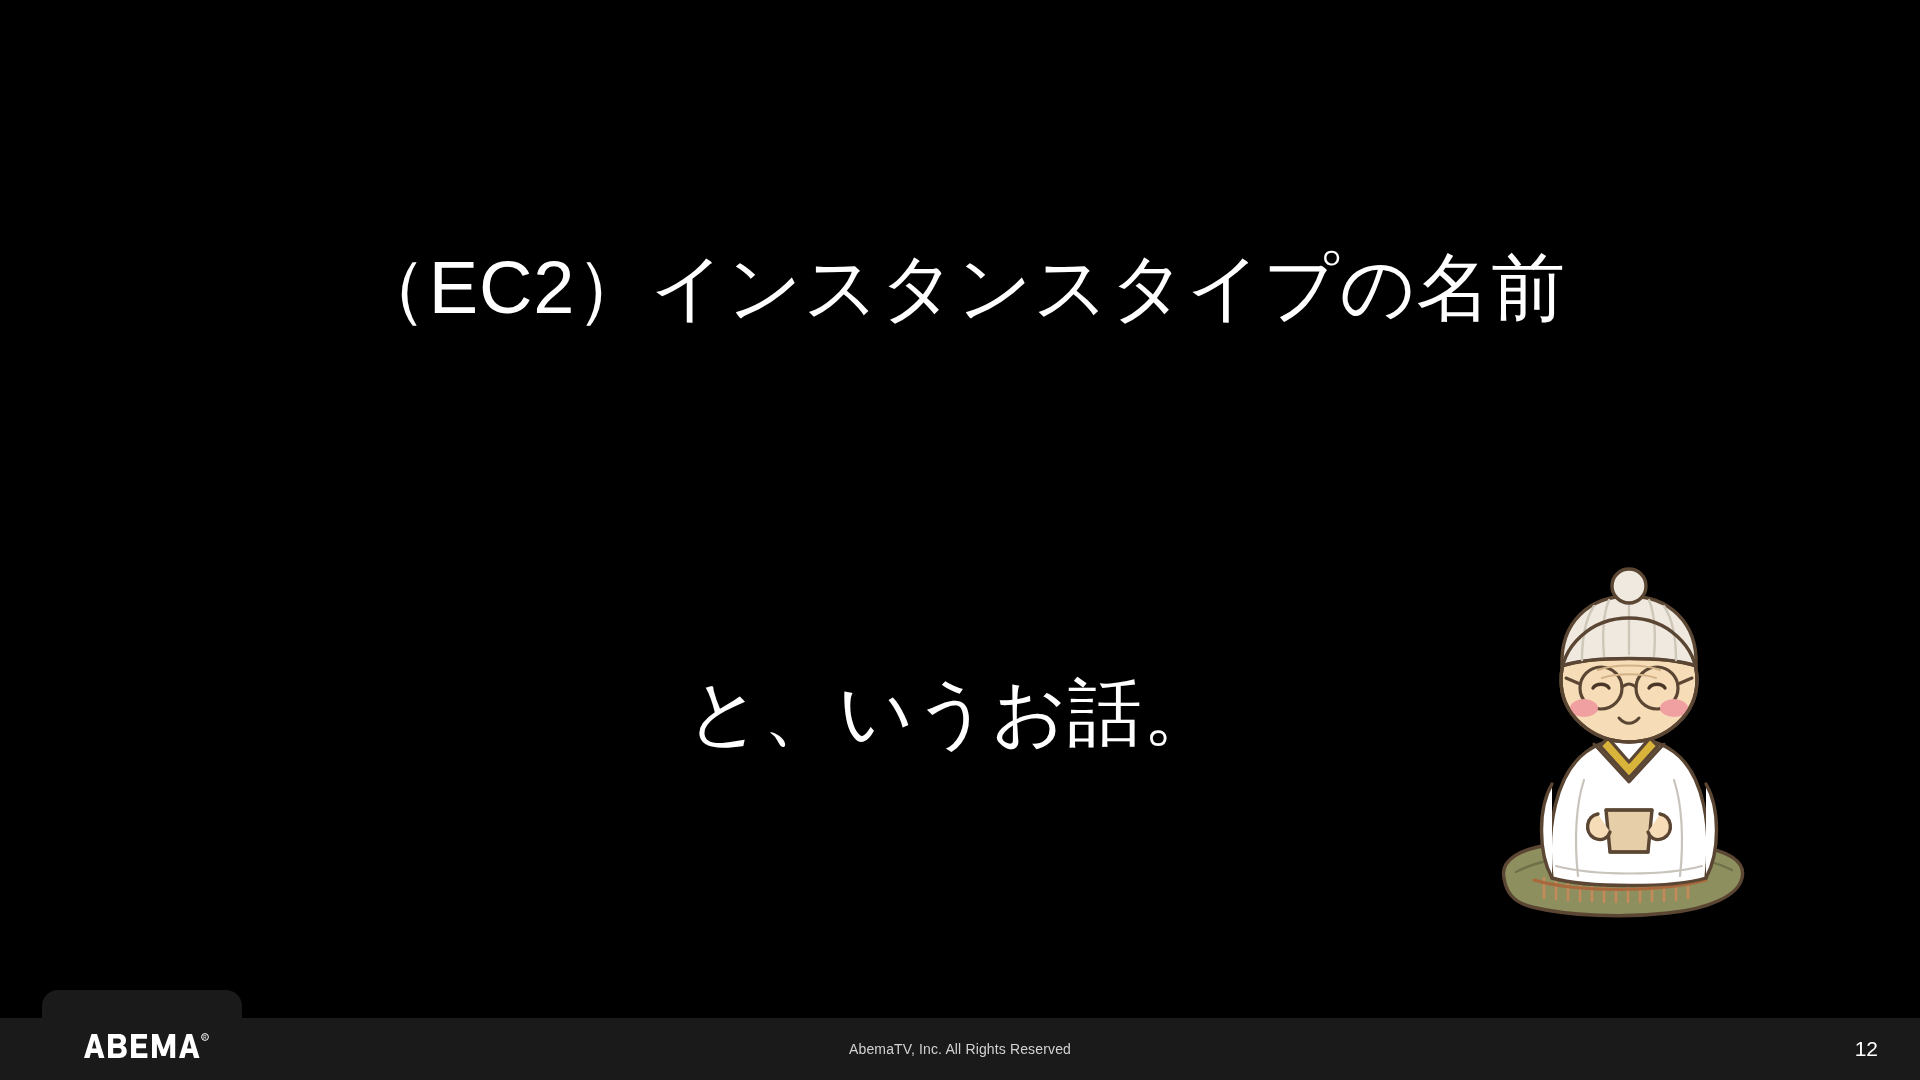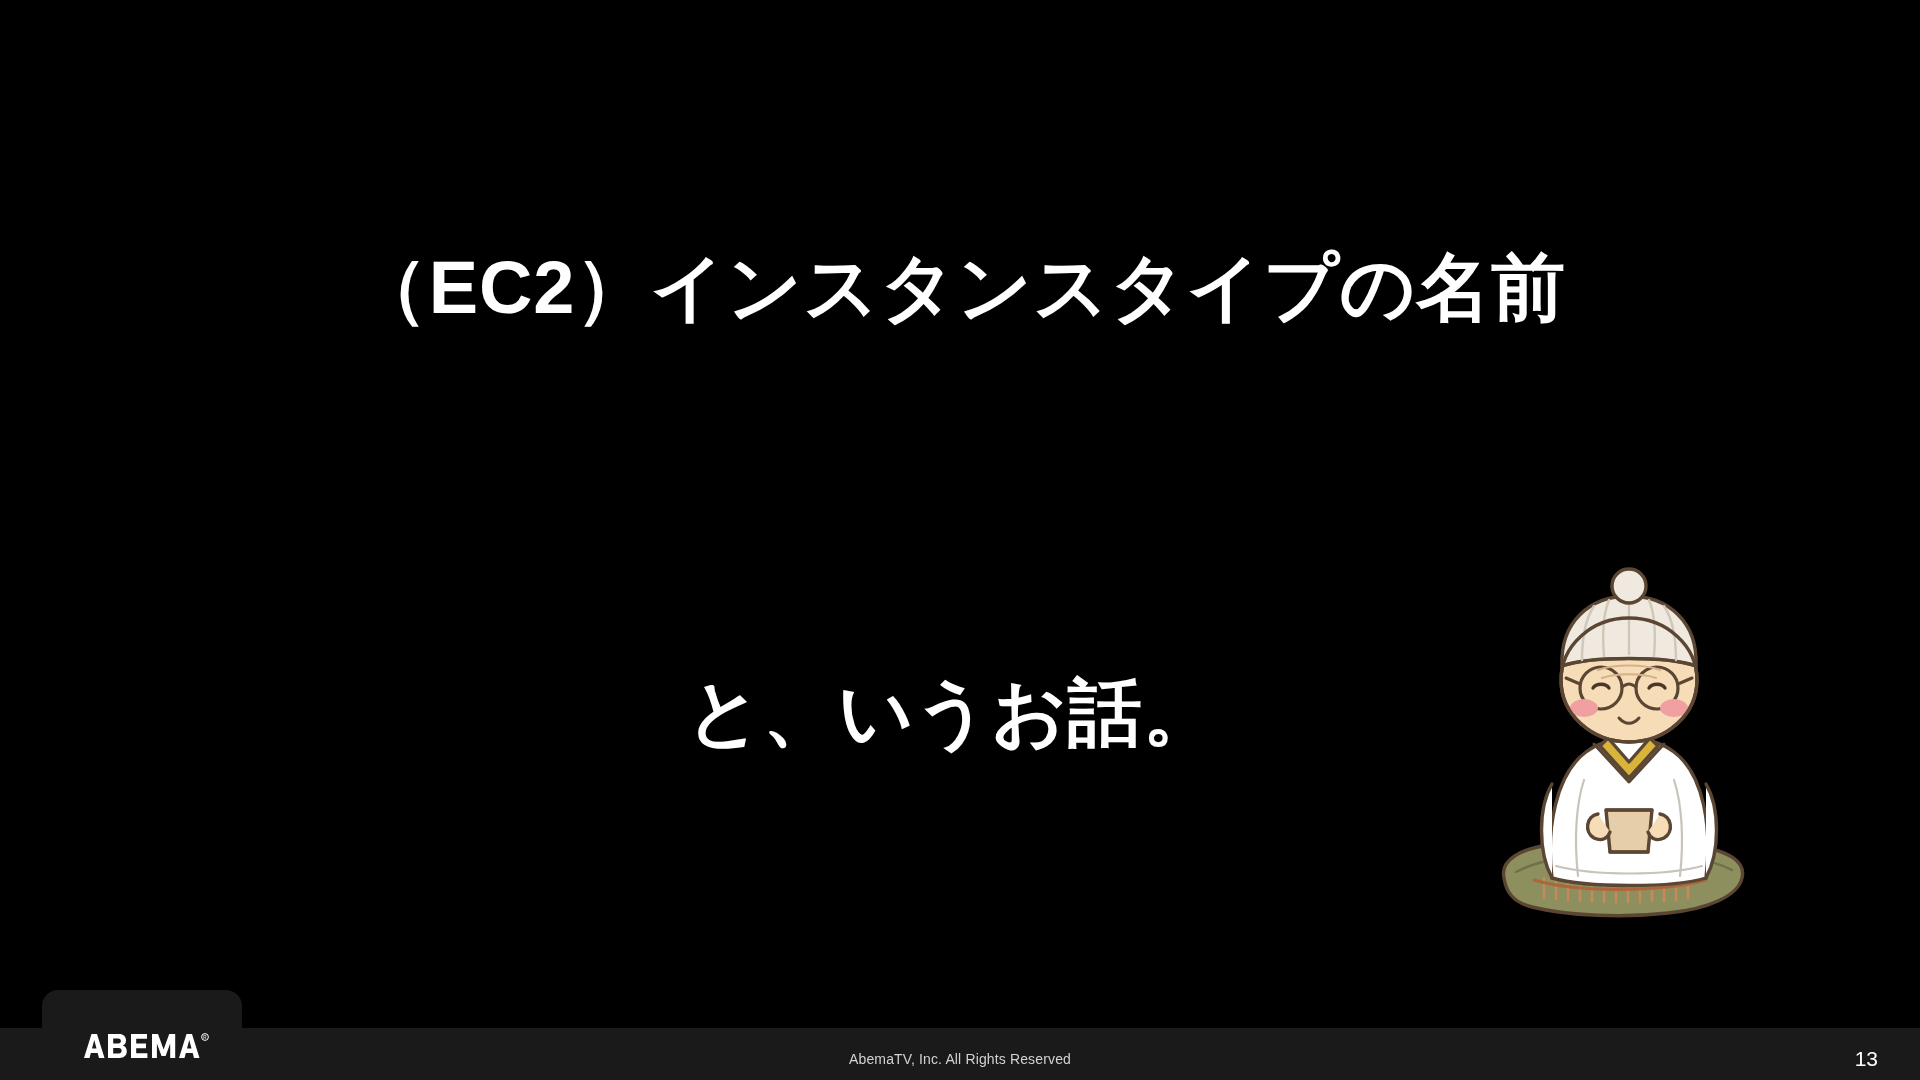--- a/index.html
+++ b/index.html
@@ -21,21 +21,21 @@
     left:0; top:0;
     width:1920px;
     padding-top:232px;
     text-align:center;
   }
   .hl-line {
     color:#ffffff;
     font-size:74px;
     line-height:1.52;
     letter-spacing:0.012em;
-    font-weight:700;
+    font-weight:400;
     white-space:nowrap;
     text-rendering:optimizeLegibility;
   }
 
   #closing {
     position:absolute;
     left:0; top:676px;
     width:1904px;
     text-align:center;
   }
@@ -49,21 +49,21 @@
     position:absolute;
     left:1482px; top:560px;
     width:280px; height:375px;
   }
   #illustration svg { display:block; width:100%; height:100%; }
 
   
   #footer {
     position:absolute;
     left:0; bottom:0;
-    width:1920px; height:52px;
+    width:1920px; height:62px;
     background:#1a1a1a;
   }
   #logo-badge {
     position:absolute;
     left:42px; bottom:0;
     width:200px; height:90px;
     background:#1a1a1a;
     border-top-left-radius:16px;
     border-top-right-radius:16px;
   }
@@ -186,21 +186,21 @@
 
         <ellipse cx="147" cy="120" rx="68" ry="62" fill="none" stroke="#5b4633" stroke-width="3.4"></ellipse>
       </g>
     </svg>
   </div>
 
   <div id="logo-badge"></div>
 
   <div id="footer">
     <div id="copyright">AbemaTV, Inc. All Rights Reserved</div>
-    <div id="page-number">13</div>
+    <div id="page-number">12</div>
   </div>
 
   <div id="abema-logo">
     <svg viewBox="0 0 128 28" xmlns="http://www.w3.org/2000/svg">
       <g fill="#ffffff">
 
         <path d="M2 26 L9.5 2 L15 2 L22.5 26 L17 26 L15.7 21 L8.8 21 L7.5 26 Z
                  M10 16.6 L14.5 16.6 L12.25 8 Z"></path>
 
         <path d="M26 2 L37 2 C41.4 2 44 4.6 44 8.4 C44 11 42.8 12.7 40.8 13.6

